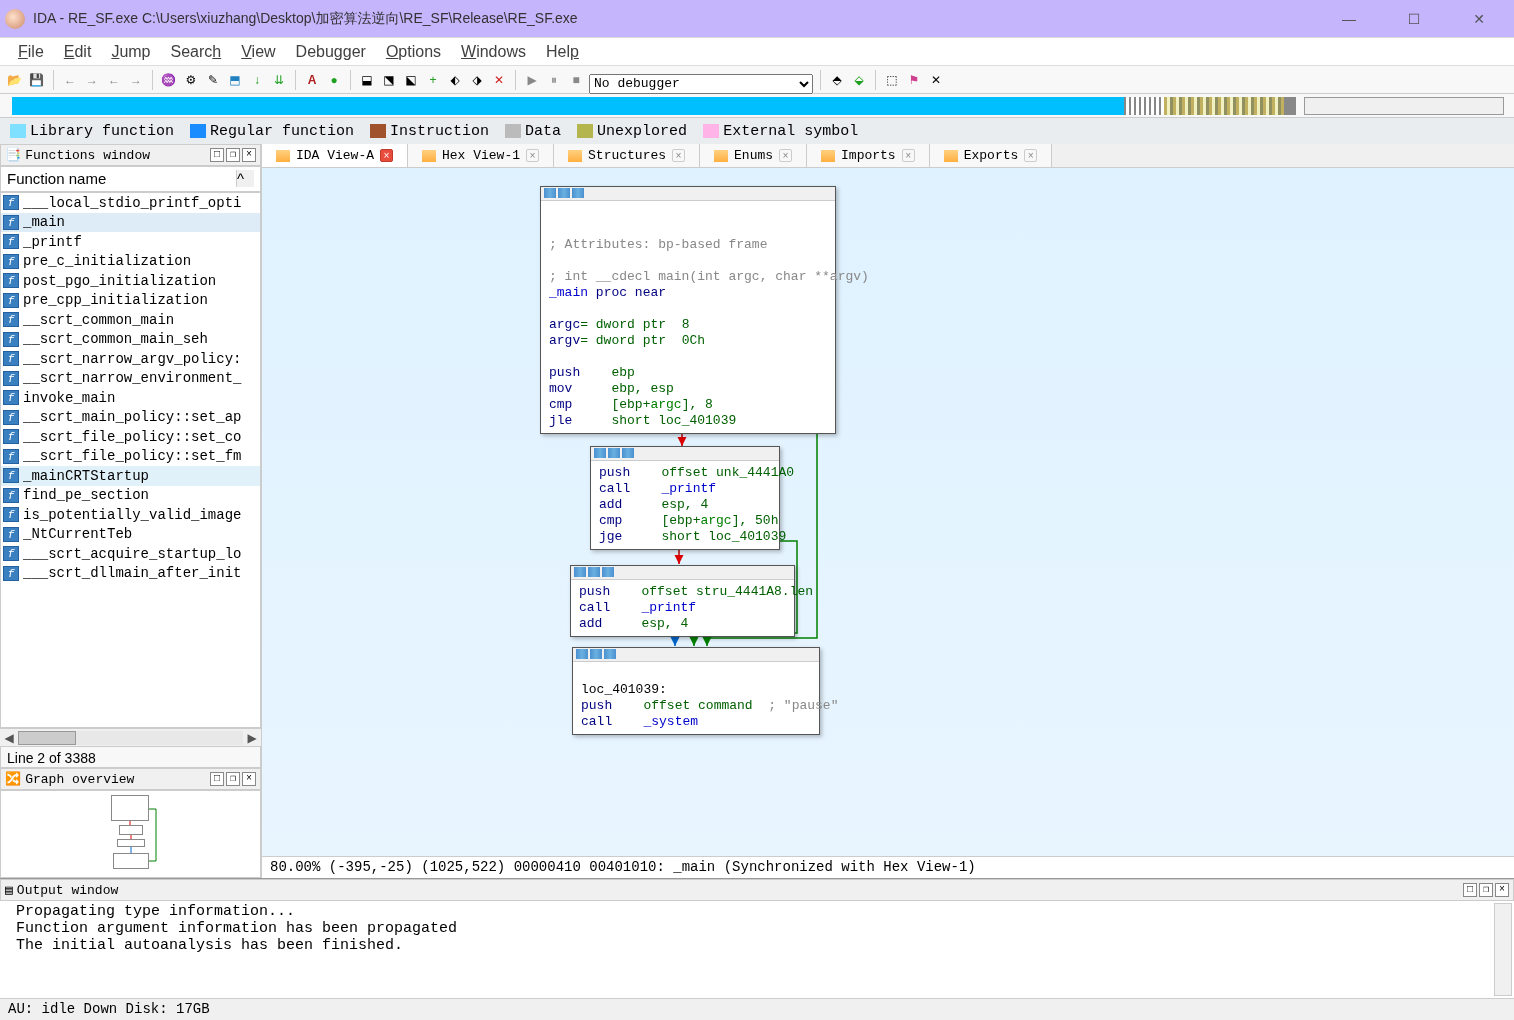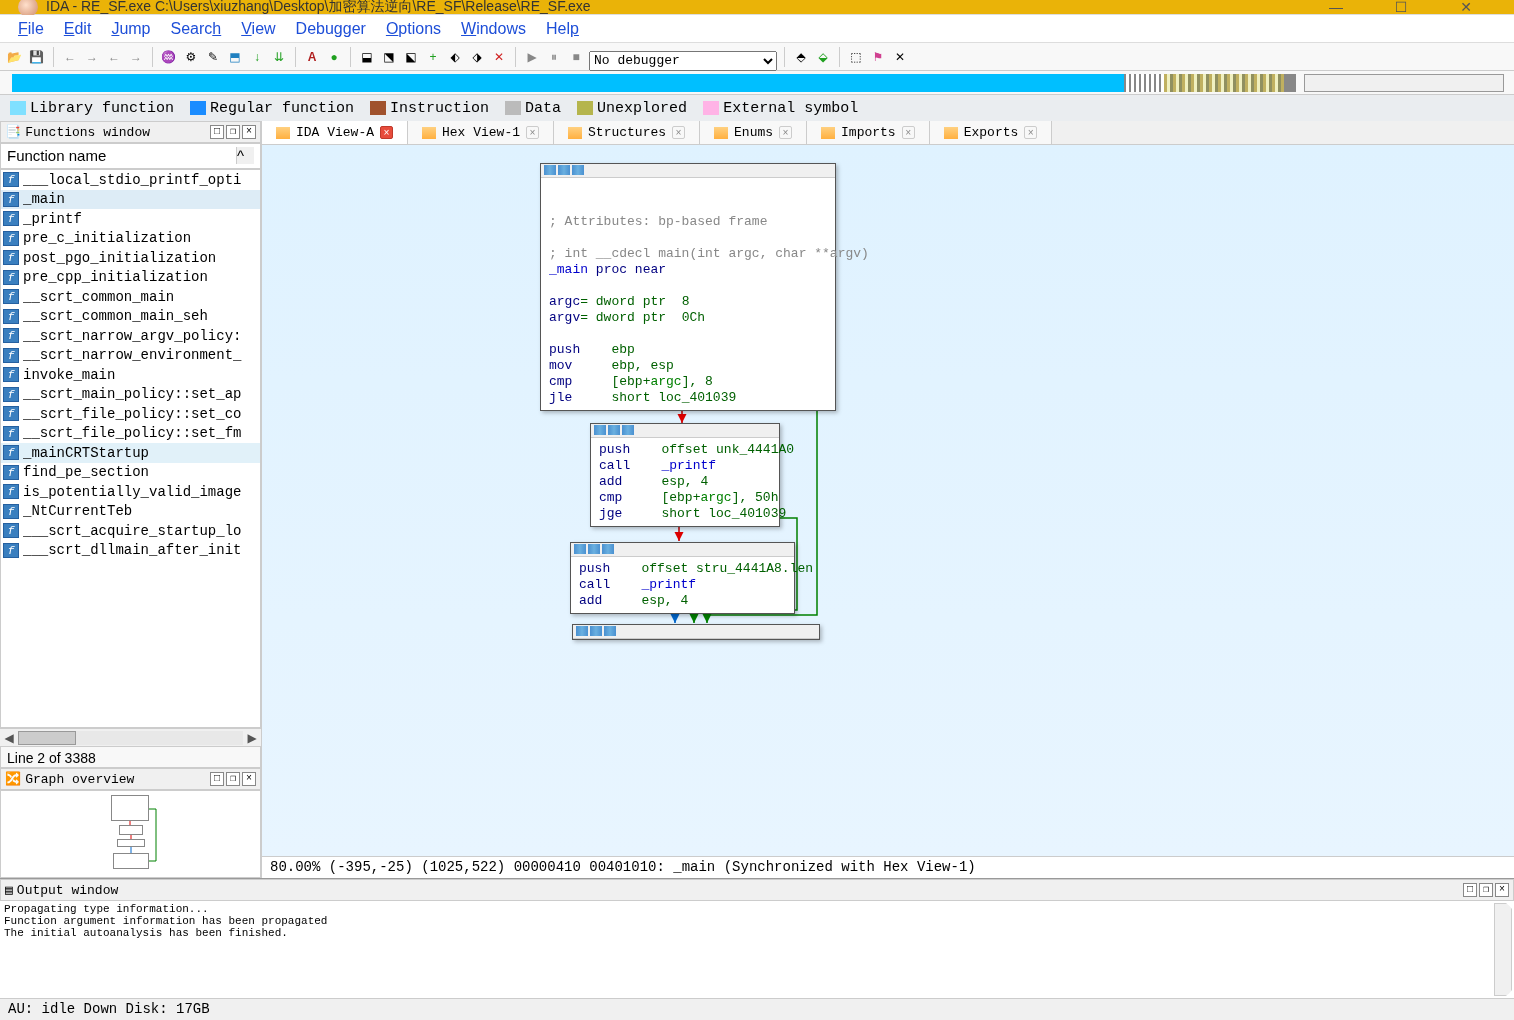--- a/index.html
+++ b/index.html
@@ -1,23 +1,23 @@
 <!DOCTYPE html>
 <html><head>
 <meta charset="utf-8">
 <style>
 * { box-sizing: border-box; margin: 0; padding: 0; }
 body { font-family: Tahoma, Arial, sans-serif; font-size: 12px; background: #f0f0f0; width: 1514px; height: 1020px; overflow: hidden; display: flex; flex-direction: column; }
-.titlebar { height: 15px; background: #eab308; display: flex; align-items: center; padding: 0 18px; border-bottom: 1px solid #ddd; }
+.titlebar { height: 38px; background: #c4b5fd; display: flex; align-items: center; padding: 0 5px; border-bottom: 1px solid #ddd; }
 .titlebar .icon { width: 20px; height: 20px; margin-right: 8px; background: radial-gradient(circle at 40% 40%, #ffe0cc, #cc8866); border-radius: 50%; }
 .titlebar .title { flex: 1; font-size: 14px; color: #333; }
 .winbtns { display: flex; gap: 25px; margin-right: 10px; }
 .winbtn { width: 40px; height: 25px; display: flex; align-items: center; justify-content: center; font-size: 14px; color: #555; }
 .menubar { height: 28px; background: #fff; display: flex; align-items: center; padding: 0 10px; gap: 4px; border-bottom: 1px solid #ddd; font-size: 16px; }
-.menubar span { padding: 2px 8px; color: #1d4ed8; }
+.menubar span { padding: 2px 8px; color: #404040; }
 .menubar span u { text-decoration: underline; }
 .toolbar { height: 28px; background: #f8f8f8; border-bottom: 1px solid #ccc; display: flex; align-items: center; padding: 0 6px; gap: 4px; }
 .tbtn { width: 18px; height: 18px; display: inline-flex; align-items: center; justify-content: center; font-size: 12px; }
 .sep { width: 1px; height: 20px; background: #ccc; margin: 0 3px; }
 .navbar { height: 24px; background: #f8f8f8; border-bottom: 1px solid #ccc; display: flex; align-items: center; }
 .navseg { height: 18px; }
 .navseg.cyan { background: #00bfff; flex: 1; }
 .navseg.gap { background: #fff; width: 40px; position: relative; }
 .navseg.end { background: #f0f0f0; width: 200px; border: 1px solid #999; margin-left: 8px; }
 .stripes { position: absolute; inset: 0; background: repeating-linear-gradient(90deg, #888 0 2px, transparent 2px 5px); }
@@ -57,27 +57,27 @@
 .nodehdr span { width: 12px; height: 10px; background: linear-gradient(90deg,#4a90d0,#6ab0e0,#4a90d0); }
 .nodebody { padding: 4px 8px; line-height: 16px; white-space: pre; }
 .c-gray { color: #888; }
 .c-blue { color: #0000cc; }
 .c-navy { color: #000080; }
 .c-green { color: #008000; }
 .c-dgreen { color: #006000; }
 .c-black { color: #000; }
 .statusgv { height: 22px; background: #fff; border-top: 1px solid #ccc; padding: 2px 8px; font-family: 'Courier New', monospace; font-size: 14px; }
 .output { height: 120px; border-top: 1px solid #999; display: flex; flex-direction: column; background: #fff; }
-.outbody { flex: 1; padding: 2px 4px; font-family: 'Courier New', monospace; font-size: 11px; overflow: hidden; position: relative; border-radius: 16px; }
+.outbody { flex: 1; padding: 2px 16px; font-family: 'Courier New', monospace; font-size: 15px; overflow: hidden; position: relative; }
 .outscr { position: absolute; right: 2px; top: 2px; bottom: 2px; width: 18px; background: #f0f0f0; border: 1px solid #ccc; }
 .idcbar { height: 22px; background: #f0f0f0; border-top: 1px solid #ccc; display: flex; }
 .idcbtn { width: 60px; border: 1px solid #999; background: #f8f8f8; text-align: center; line-height: 20px; font-family: 'Courier New', monospace; }
 .idcinput { flex: 1; border: 1px solid #ccc; background: #fff; }
 .statusbar { height: 22px; background: #f0f0f0; border-top: 1px solid #ccc; padding: 2px 8px; font-family: 'Courier New', monospace; font-size: 14px; }
-select.dbg { font-family: 'Courier New', monospace; font-size: 13px; height: 20px; width: 188px; margin-top: 8px; }
+select.dbg { font-family: 'Courier New', monospace; font-size: 13px; height: 20px; width: 224px; margin-top: 8px; }
 </style>
 </head>
 <body>
 
 <div class="titlebar">
   <div class="icon"></div>
   <div class="title">IDA - RE_SF.exe C:\Users\xiuzhang\Desktop\加密算法逆向\RE_SF\Release\RE_SF.exe</div>
   <div class="winbtns">
     <div class="winbtn">—</div>
     <div class="winbtn">☐</div>
@@ -388,20 +388,24 @@
 <span class="c-navy">call</span>    <span class="c-blue">_printf</span>
 <span class="c-navy">add</span>     <span class="c-dgreen">esp, 4</span></div>
       </div>
 
       <div class="node" style="left:310px;top:479px;width:248px">
         <div class="nodehdr">
             <span></span>
             <span></span>
             <span></span>
           </div>
+        <div class="nodebody">
+<span class="c-black">loc_401039:</span>
+<span class="c-navy">push</span>    <span class="c-dgreen">offset command</span>  <span class="c-gray">; "pause"</span>
+<span class="c-navy">call</span>    <span class="c-blue">_system</span></div>
       </div>
     </div>
     <div class="statusgv">80.00% (-395,-25) (1025,522) 00000410 00401010: _main (Synchronized with Hex View-1)</div>
   </div>
 </div>
 
 <div class="output">
   <div class="panelhdr">
     <span style="margin-right:4px">▤</span>
     <span class="ttl">Output window</span>

